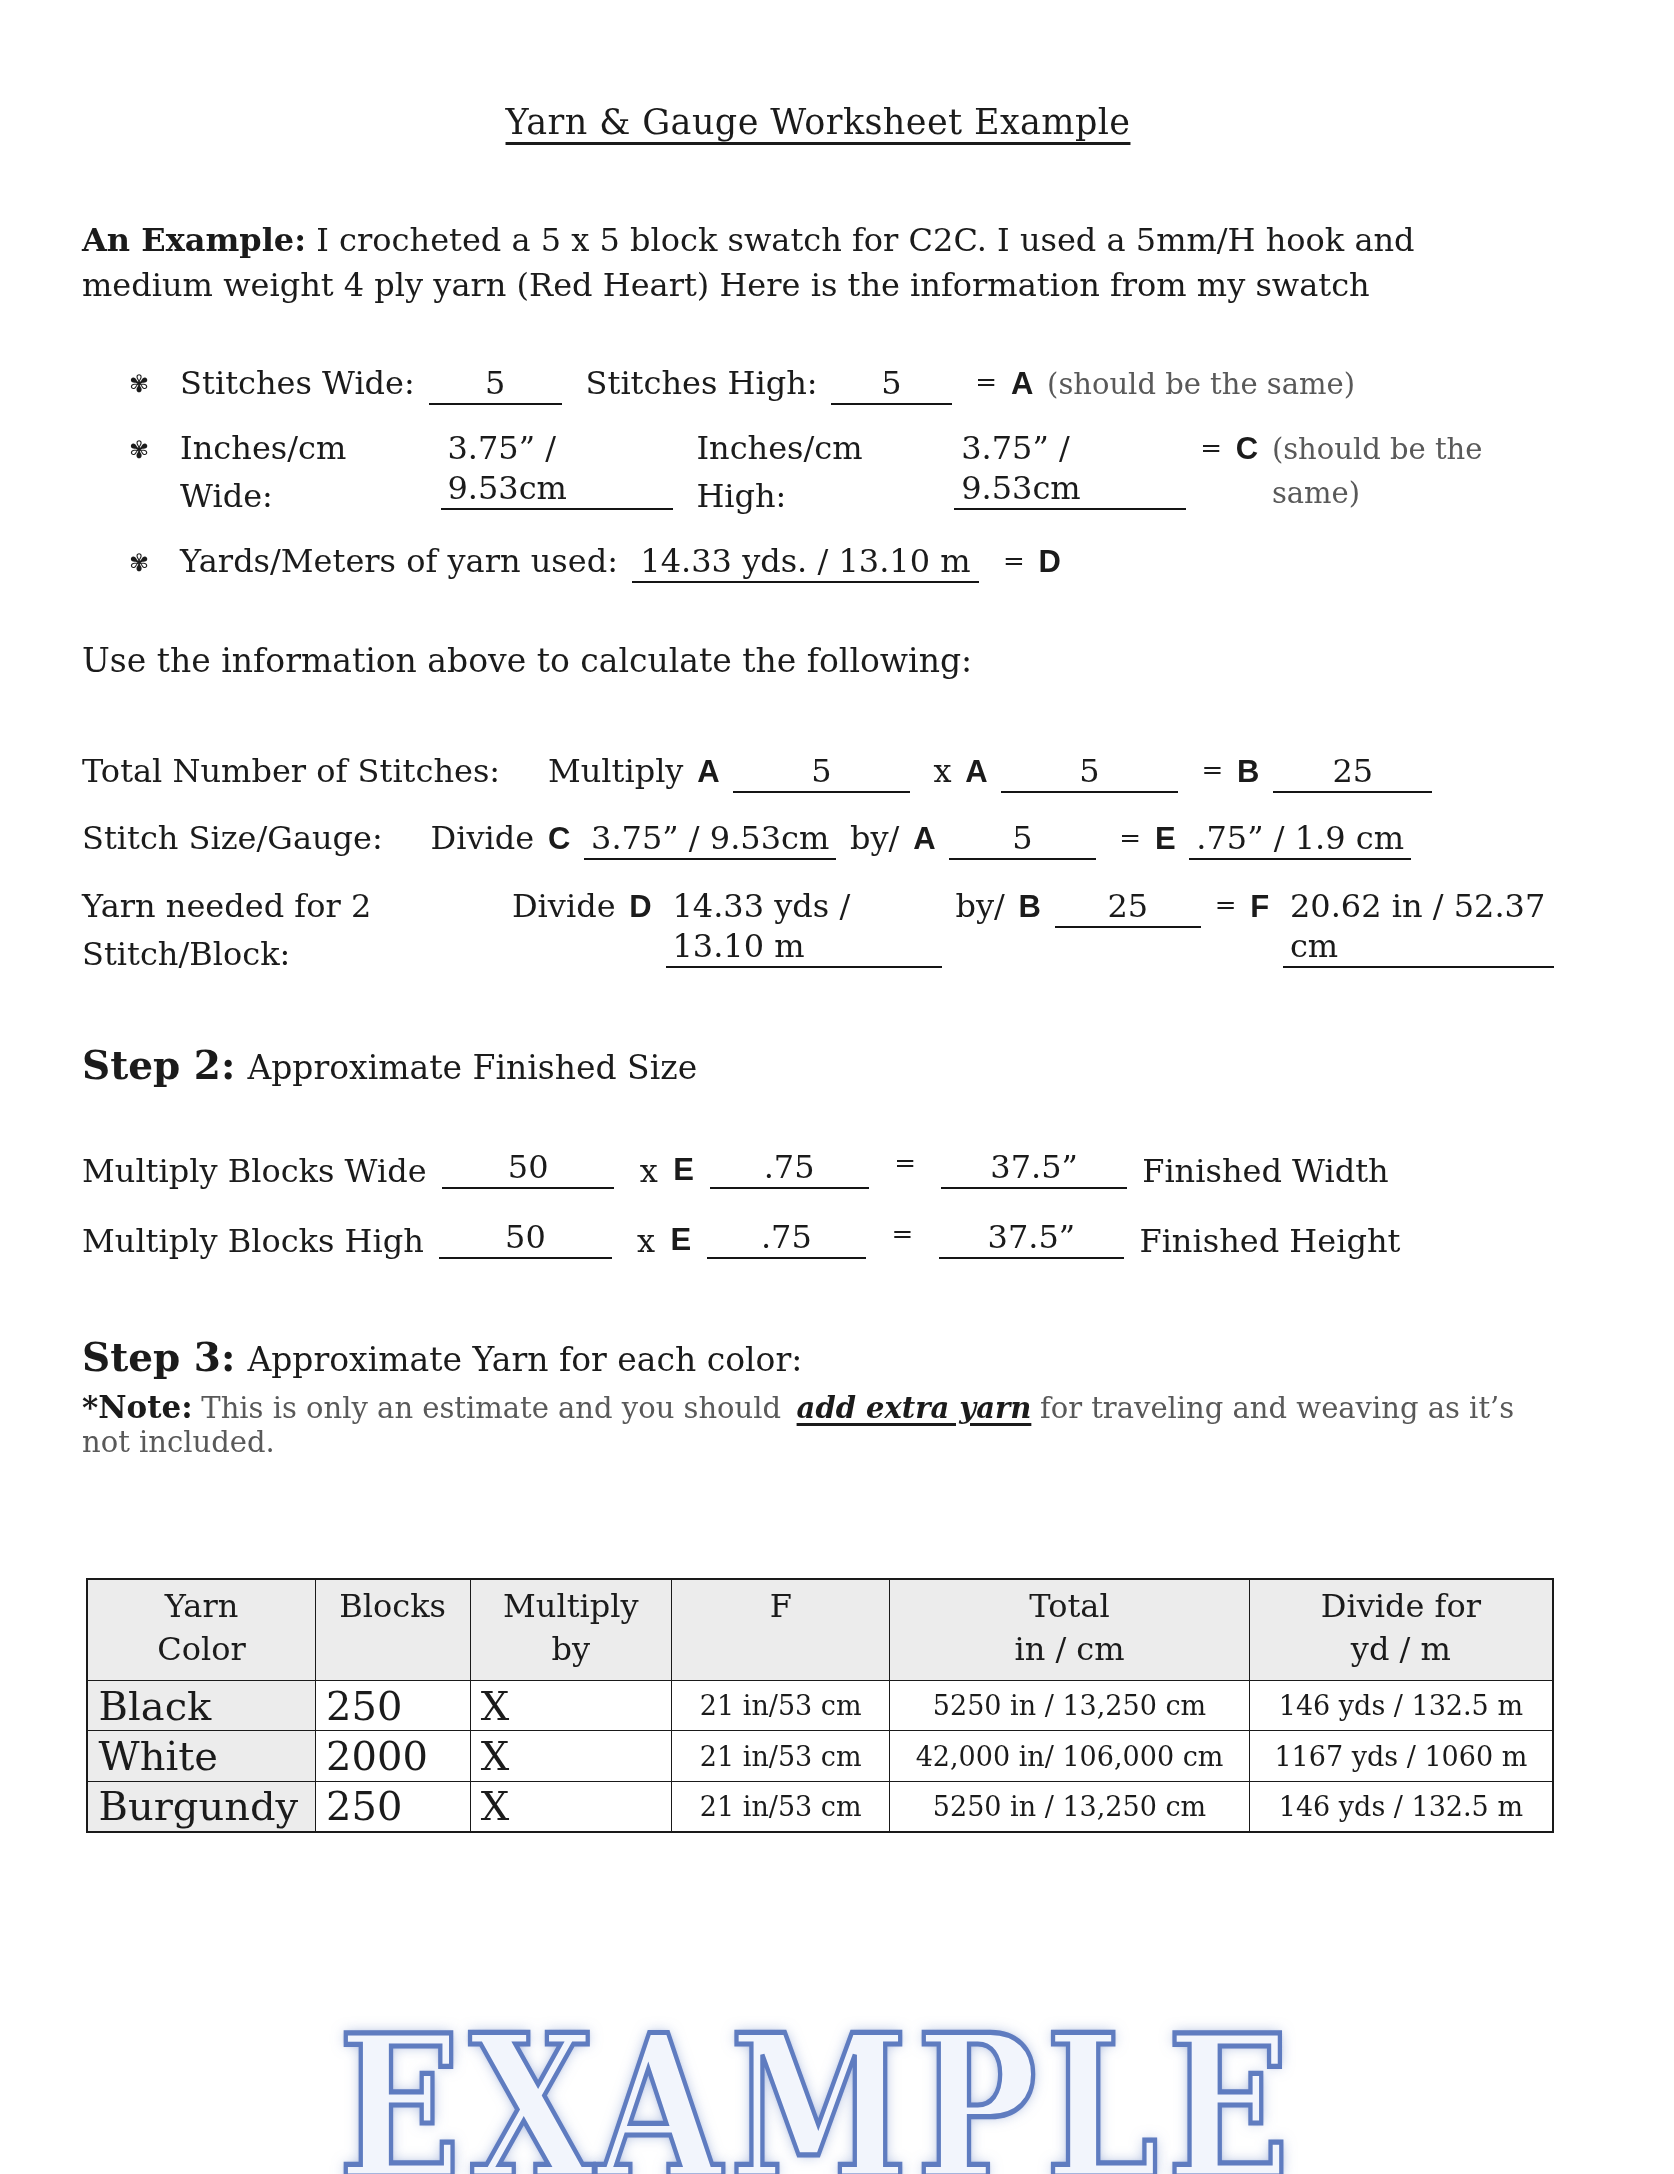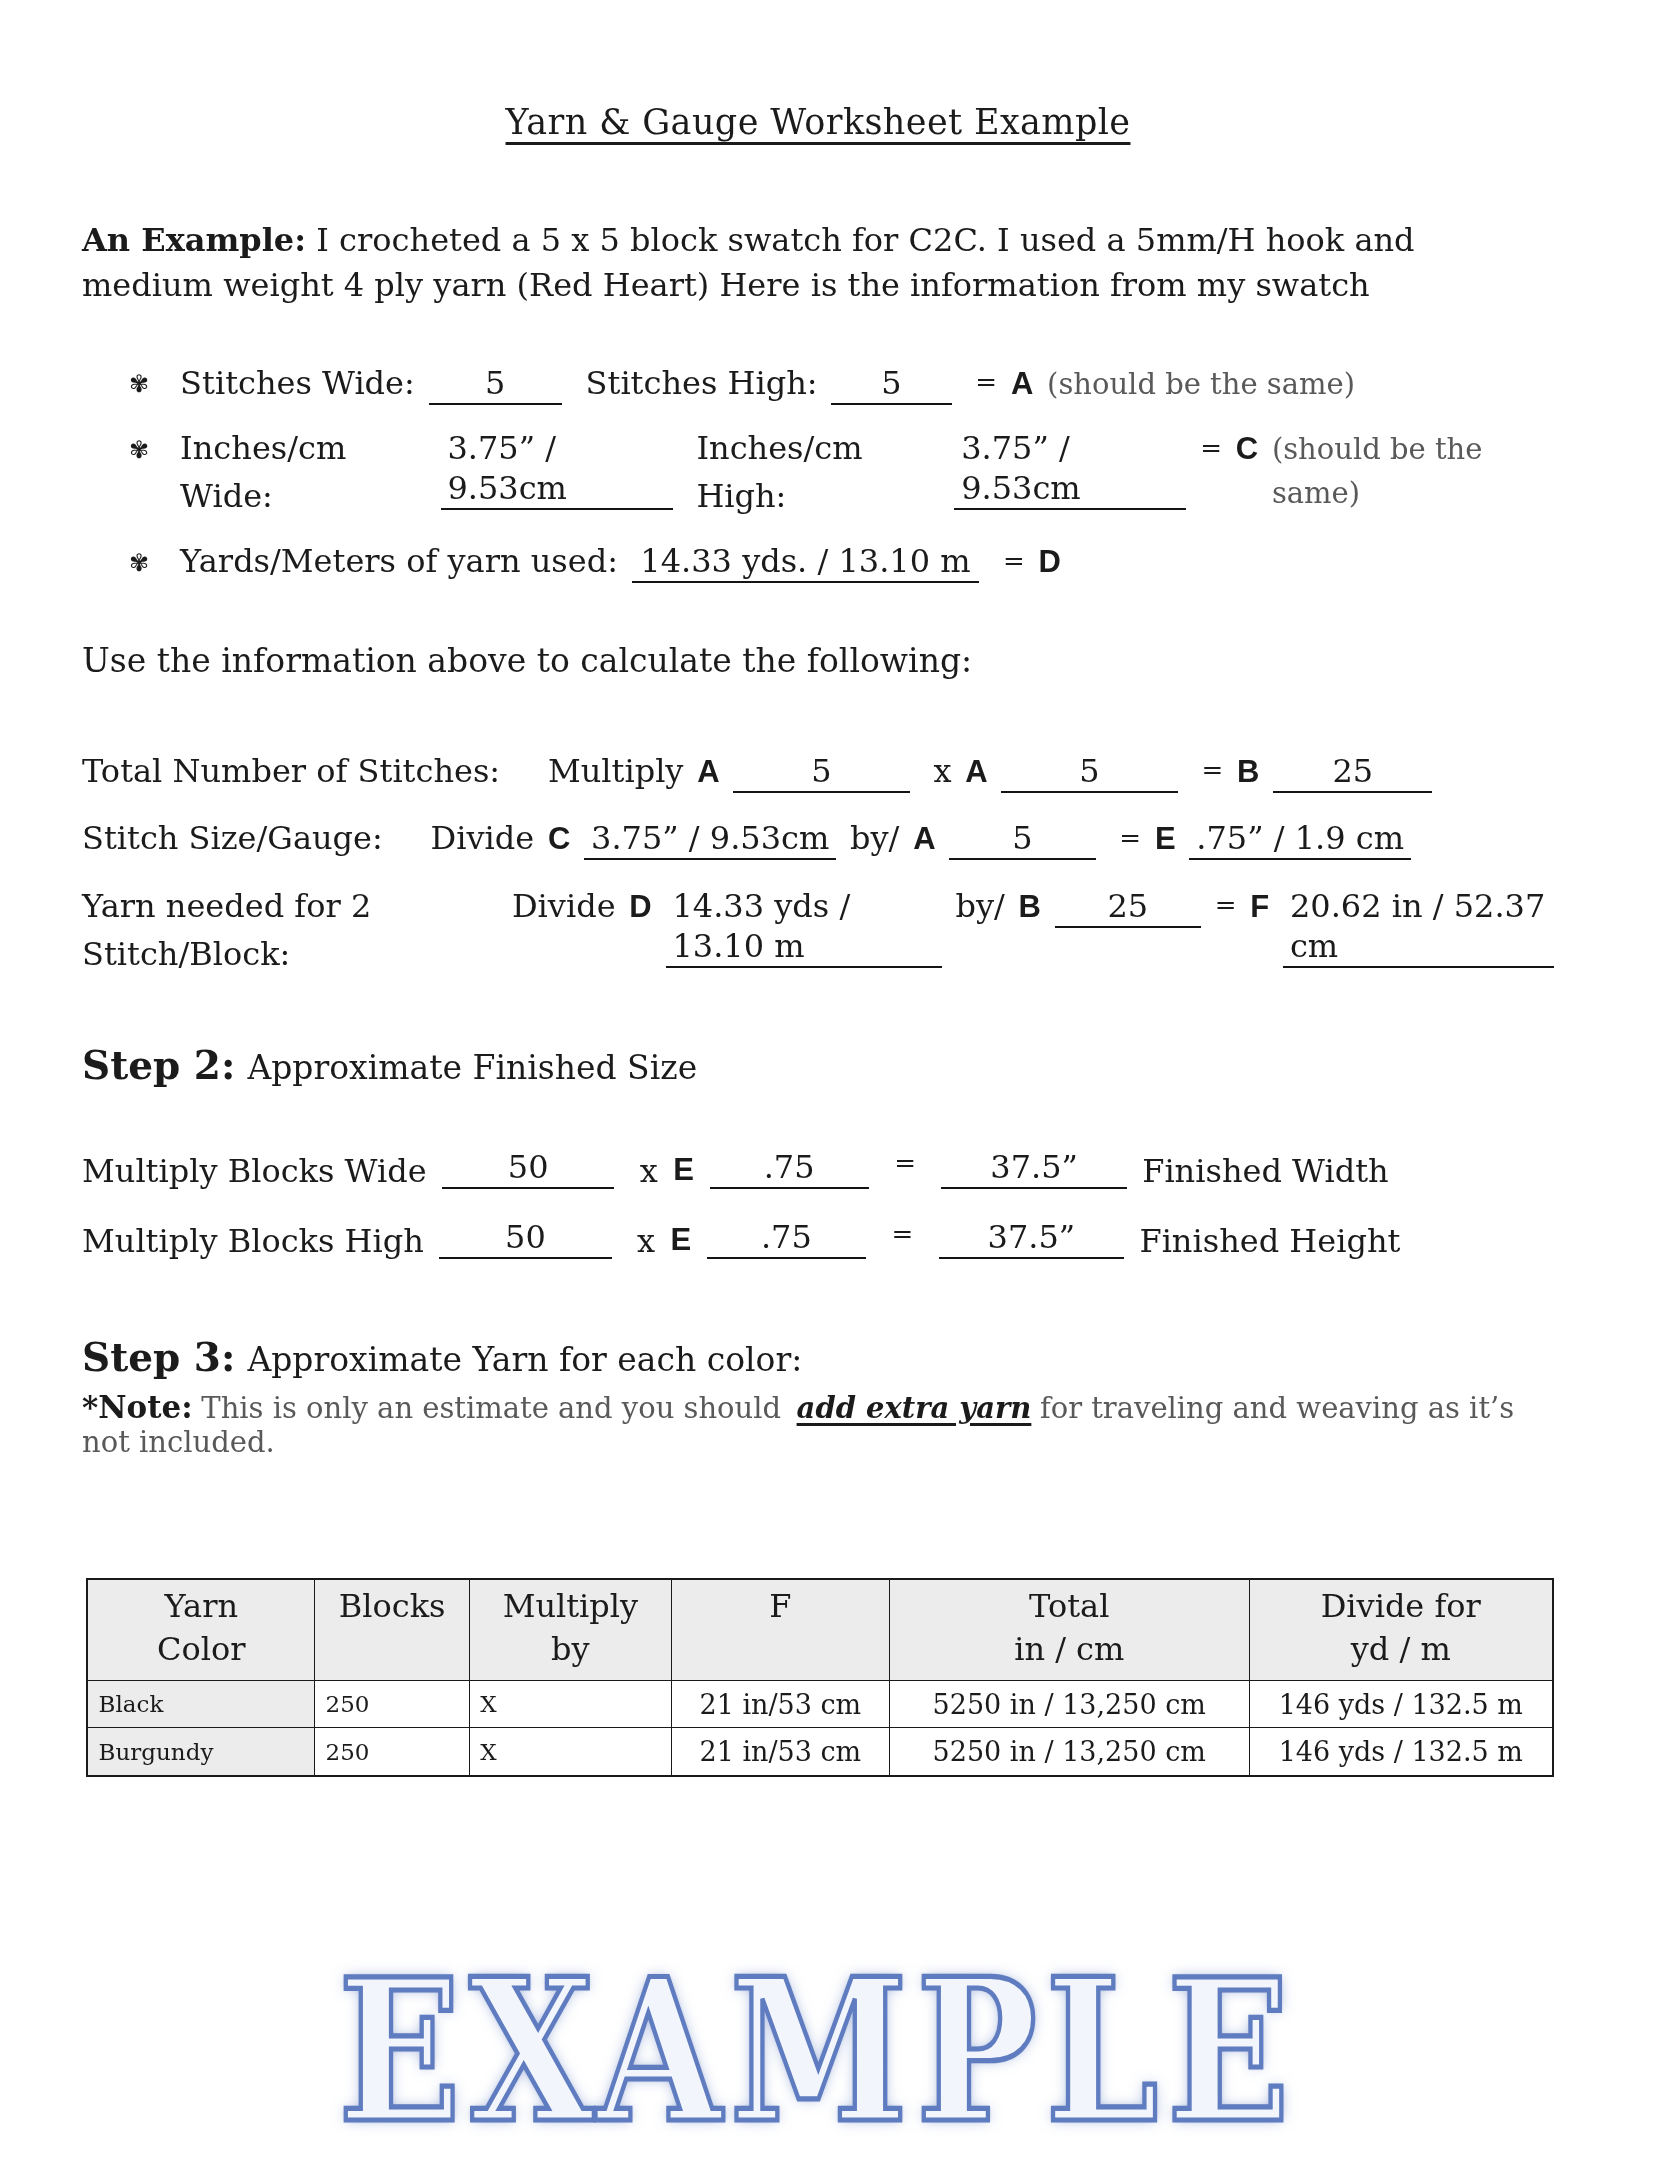--- a/index.html
+++ b/index.html
@@ -68,21 +68,21 @@
   
   .yarn-table { border-collapse:collapse; margin-top:119px; margin-left:4.3px; table-layout:fixed; }
   .yarn-table th, .yarn-table td { border:1.7px solid #1a1a1a; }
   .yarn-table { border:2.6px solid #1a1a1a; }
   .yarn-table th {
     background:#ececec; font-weight:normal; font-size:32px; text-align:center;
     vertical-align:top; padding:5.2px 6.9px 8.6px 6.9px; line-height:1.35; white-space:pre-line;
   }
   .yarn-table td { height:43px; padding:1.7px 10.3px; vertical-align:middle; }
   .col-shade { background:#ececec; }
-  .cell-lg { font-size:23px; }
+  .cell-lg { font-size:40px; }
   .cell-sm { font-size:27px;text-align:center; }
 
   
   .watermark { margin-top:176px; text-align:center; }
   .watermark span {
     display:inline-block;
     font-family:"DejaVu Serif", serif; font-weight:bold;
     font-size:196px; letter-spacing:10.3px; line-height:1;
     color:#f2f5fc;
     -webkit-text-stroke:5.2px #5f7cc0;
@@ -251,20 +251,28 @@
       <tbody>
         <tr>
           <td class="col-shade cell-lg">Black</td>
           <td class="cell-lg">250</td>
           <td class="cell-lg">X</td>
           <td class="cell-sm">21 in/53 cm</td>
           <td class="cell-sm">5250 in / 13,250 cm</td>
           <td class="cell-sm">146 yds / 132.5 m</td>
         </tr>
         <tr>
+          <td class="col-shade cell-lg">White</td>
+          <td class="cell-lg">2000</td>
+          <td class="cell-lg">X</td>
+          <td class="cell-sm">21 in/53 cm</td>
+          <td class="cell-sm">42,000 in/ 106,000 cm</td>
+          <td class="cell-sm">1167 yds / 1060 m</td>
+        </tr>
+        <tr>
           <td class="col-shade cell-lg">Burgundy</td>
           <td class="cell-lg">250</td>
           <td class="cell-lg">X</td>
           <td class="cell-sm">21 in/53 cm</td>
           <td class="cell-sm">5250 in / 13,250 cm</td>
           <td class="cell-sm">146 yds / 132.5 m</td>
         </tr>
       </tbody>
     </table>
 

